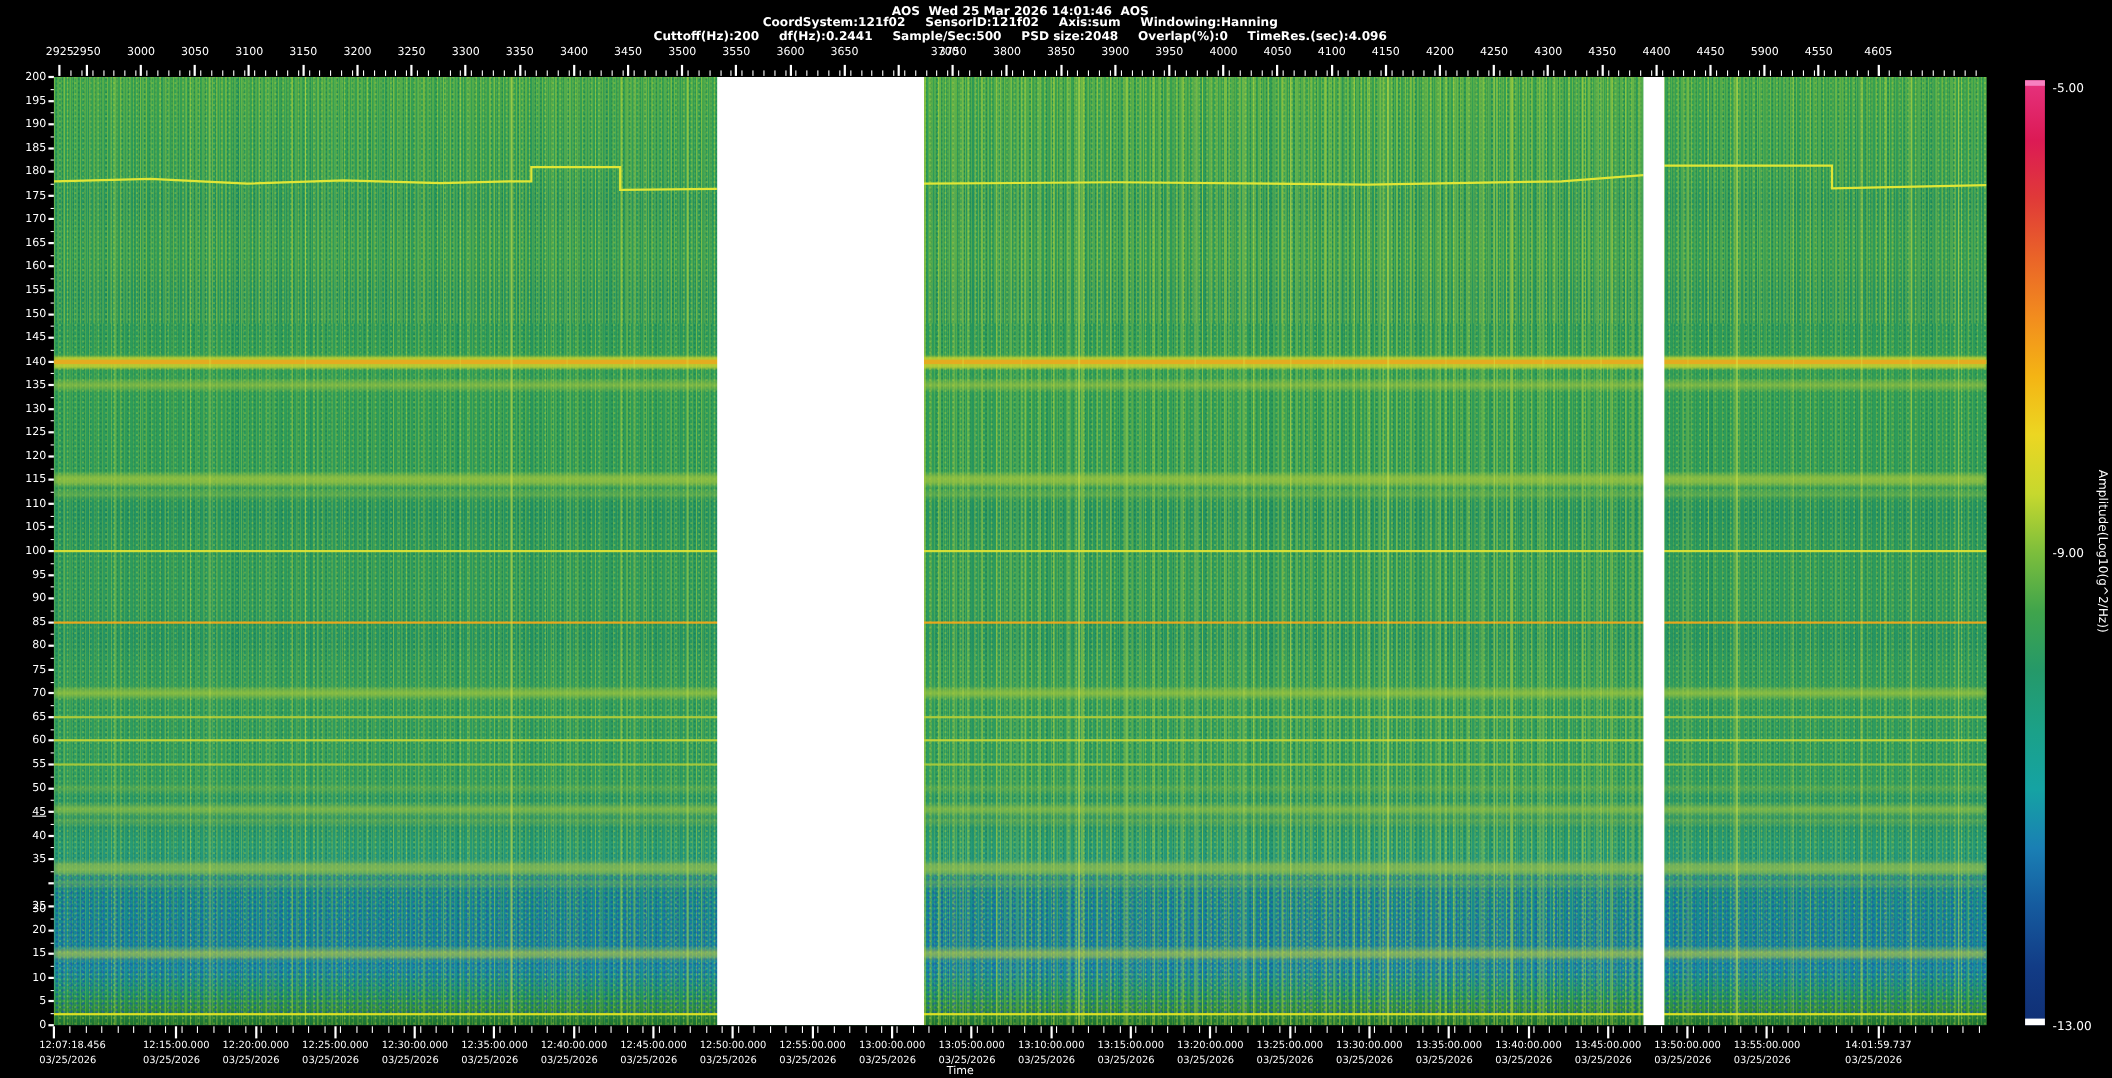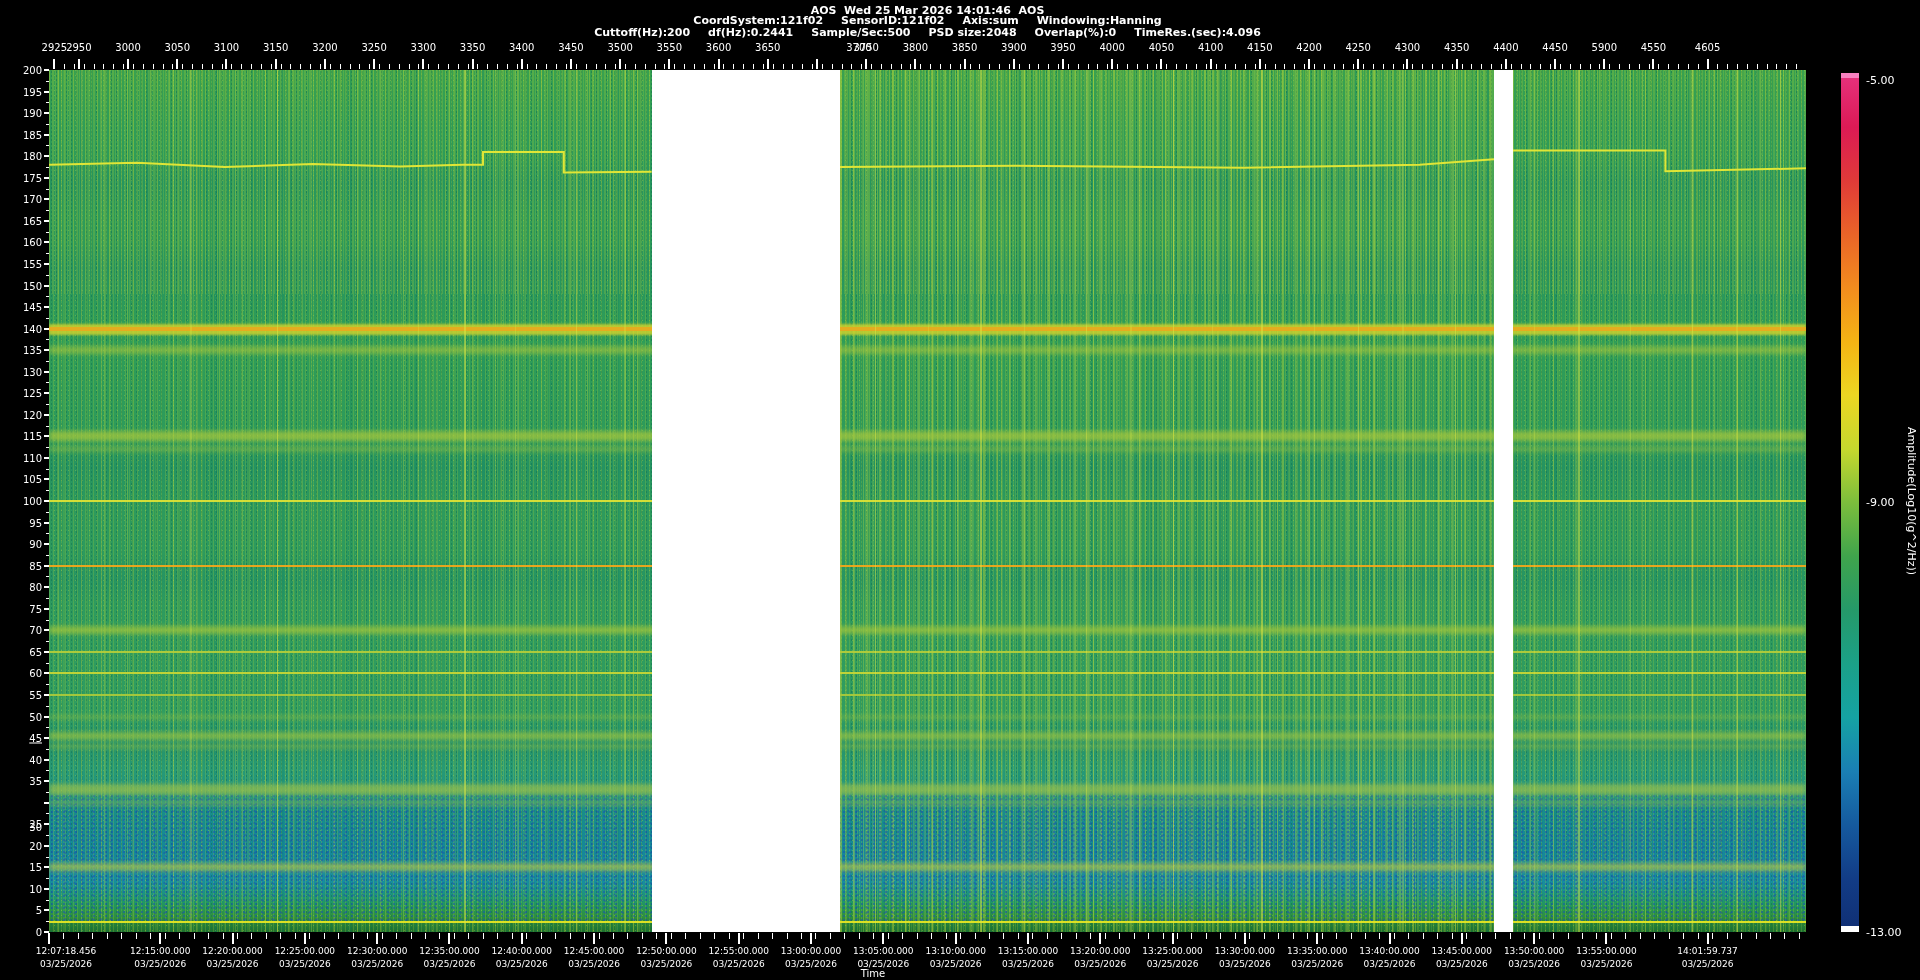--- a/index.html
+++ b/index.html
@@ -20,21 +20,21 @@
   #top-ticks .mj{position:absolute;width:2px;height:10px;top:2px;background:#fff;}
   #top-ticks .mn{position:absolute;width:1px;height:5px;top:7px;background:#fff;}
   #freq-axis{position:absolute;left:0;top:70px;width:49px;height:862px;font-size:10px;}
   #freq-axis .lab{position:absolute;right:7px;transform:translateY(-50%);}
   #freq-axis .tk{position:absolute;right:0;width:5px;height:2px;background:#fff;}
   #freq-axis .tkm{position:absolute;right:0;width:3px;height:1px;background:#fff;}
   #bottom-ticks{position:absolute;left:49px;top:933px;width:1757px;height:12px;}
   #bottom-ticks .mj{position:absolute;width:2px;height:11px;top:0;background:#fff;}
   #bottom-ticks .mn{position:absolute;width:1px;height:6px;top:0;background:#fff;}
   #time-labels{position:absolute;left:49px;top:945px;width:1757px;height:30px;font-size:9px;}
-  #time-labels .tl{position:absolute;transform:translateX(-50%);text-align:center;line-height:13px;white-space:nowrap;}
+  #time-labels .tl{position:absolute;transform:translateX(-50%);text-align:left;line-height:13px;white-space:nowrap;}
   .time-title{position:absolute;left:873px;top:968px;transform:translateX(-50%);font-size:10px;}
   
   #plot{position:absolute;left:49px;top:70px;width:1757px;height:862px;overflow:hidden;
     background:linear-gradient(180deg,
       #38a14f 0%, #2e9c58 7%, #2d9a59 20%, #2e9c58 33%, #2d9a5b 45%,
       #2d9a5d 55%, #2e9b5e 66%, #2f9c60 74%, #2b9a6c 79%, #249a7c 83%,
       #1e9b8d 87%, #1a9a99 90.5%, #199aa1 94%, #21965f 96.8%, #2e9140 98.2%, #1c7030 100%);}
   #plot .layer{position:absolute;left:0;top:0;width:100%;height:100%;}
   .tealzones{background:linear-gradient(180deg,
       transparent 0%,transparent 10%, rgba(8,125,115,.20) 13%, transparent 17%,

